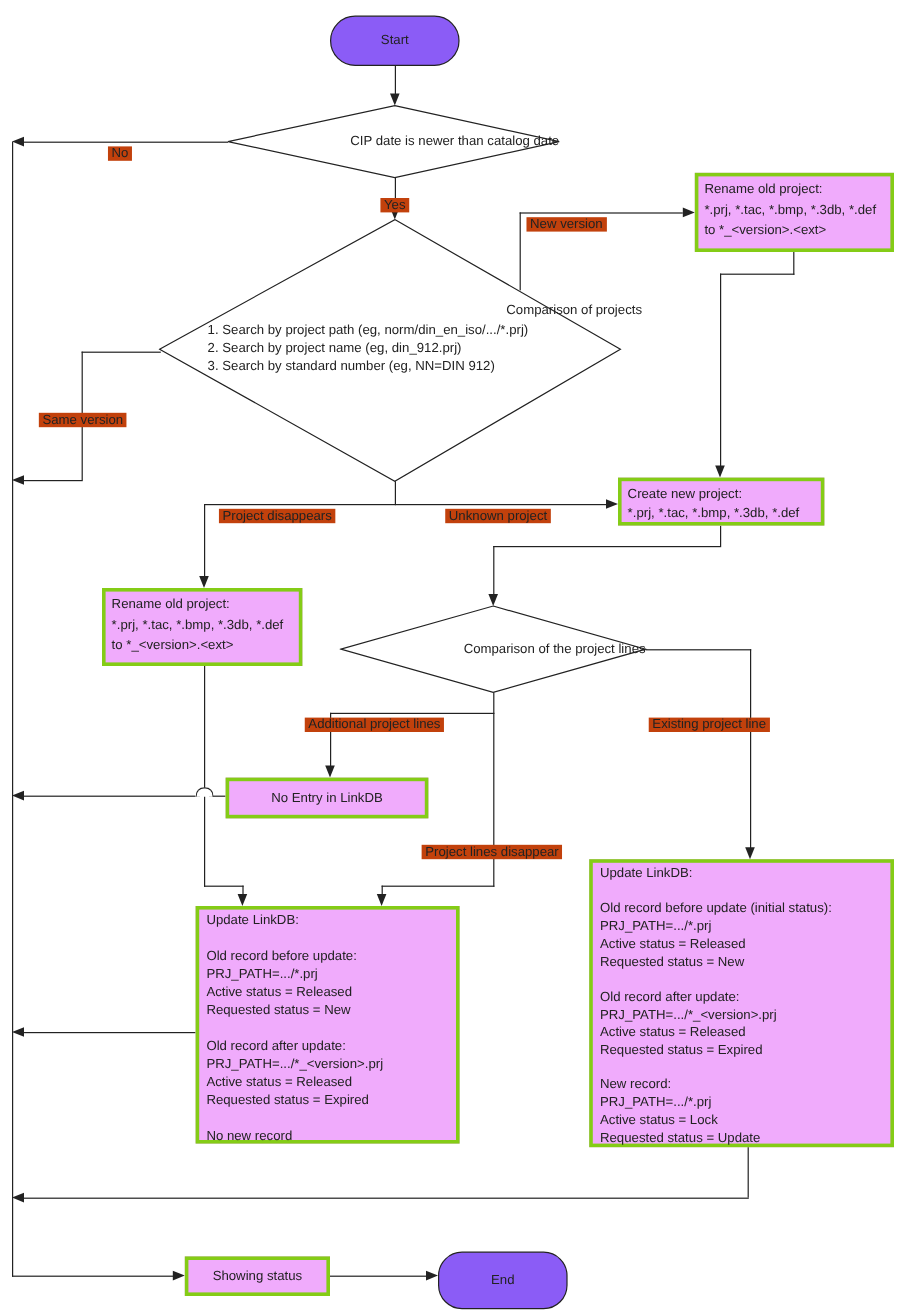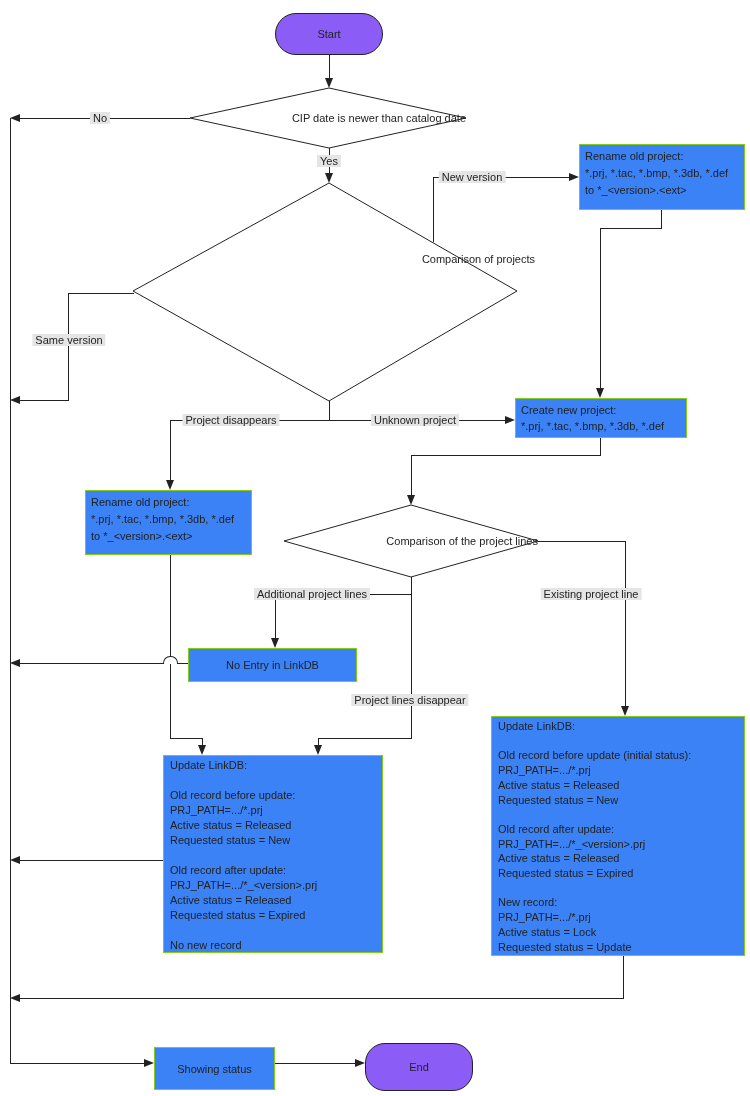--- a/index.html
+++ b/index.html
@@ -7,29 +7,29 @@
           font-family:"Liberation Sans","DejaVu Sans",sans-serif;color:#222;font-size:11px;}
   .hl{position:absolute;height:1px;background:#222;}
   .vl{position:absolute;width:1px;background:#222;}
   .arr{position:absolute;width:0;height:0;}
   .arr-down{border-left:4px solid transparent;border-right:4px solid transparent;border-top:10px solid #222;}
   .arr-left{border-top:4px solid transparent;border-bottom:4px solid transparent;border-right:10px solid #222;}
   .arr-right{border-top:4px solid transparent;border-bottom:4px solid transparent;border-left:10px solid #222;}
   .hop{position:absolute;width:13px;height:7px;background:#fff;border:1px solid #222;border-bottom:none;
        border-radius:7px 7px 0 0;}
   .dsvg{position:absolute;}
-  .box{position:absolute;background:#3b82f6;border:1px solid #84cc16;box-sizing:border-box;}
+  .box{position:absolute;background:#f0abfc;border:3px solid #84cc16;box-sizing:border-box;}
   .box-text{padding:3px 5px;line-height:17px;white-space:pre-line;}
   .box-text-sm{padding:2px 6px;line-height:15px;white-space:pre-line;}
   .box-text-xs{padding:2px 6px;line-height:14.7px;white-space:pre-line;}
   .center-text{display:flex;align-items:center;justify-content:center;text-align:center;}
   .stadium{position:absolute;background:#8b5cf6;border:1px solid #222;box-sizing:border-box;
            display:flex;align-items:center;justify-content:center;}
-  .edge-label{position:absolute;background:#e5e5e5;padding:0 3px;white-space:nowrap;
-              transform:translate(-50%,-50%);}
+  .edge-label{position:absolute;background:#c2410c;padding:0 3px;white-space:nowrap;
+              transform:translate(-50%,-50%);margin-top:10px;}
   .dlabel{position:absolute;text-align:right;}
   .ditems{position:absolute;text-align:left;line-height:15px;white-space:pre-line;}
 </style>
 </head>
 <body>
 
 <div class="canvas">
 
   <div class="vl" style="left:329px;top:55px;height:24px;"></div>
   <div class="hl" style="left:19px;top:118px;width:171px;"></div>
@@ -141,33 +141,36 @@
 Old record after update:
 PRJ_PATH=.../*_&lt;version&gt;.prj
 Active status = Released
 Requested status = Expired
 
 New record:
 PRJ_PATH=.../*.prj
 Active status = Lock
 Requested status = Update</div>
   </div>
-  <div class="box center-text" style="left:154px;top:1047px;width:121px;height:43px;">
+  <div class="box center-text" style="left:154px;top:1047px;width:121px;height:33px;">
     <span>Showing status</span>
   </div>
 
   <div class="stadium" style="left:275px;top:13px;width:108px;height:42px;border-radius:21px;">
     <span>Start</span>
   </div>
   <div class="stadium" style="left:365px;top:1043px;width:108px;height:48px;border-radius:20px;">
     <span>End</span>
   </div>
 
   <div class="dlabel" style="left:190px;top:112px;width:276px;">CIP date is newer than catalog date</div>
   <div class="dlabel" style="left:135px;top:253px;width:400px;">Comparison of projects</div>
+  <div class="ditems" style="left:173px;top:268px;width:312px;">1. Search by project path (eg, norm/din_en_iso/.../*.prj)
+2. Search by project name (eg, din_912.prj)
+3. Search by standard number (eg, NN=DIN 912)</div>
   <div class="dlabel" style="left:284px;top:535px;width:254px;">Comparison of the project lines</div>
 
   <div class="edge-label" style="left:100px;top:118px;">No</div>
   <div class="edge-label" style="left:329px;top:161px;">Yes</div>
   <div class="edge-label" style="left:472px;top:177px;">New version</div>
   <div class="edge-label" style="left:69px;top:340px;">Same version</div>
   <div class="edge-label" style="left:415px;top:420px;">Unknown project</div>
   <div class="edge-label" style="left:231px;top:420px;">Project disappears</div>
   <div class="edge-label" style="left:591px;top:594px;text-align:right;">Existing project line</div>
   <div class="edge-label" style="left:312px;top:594px;">Additional project lines</div>

